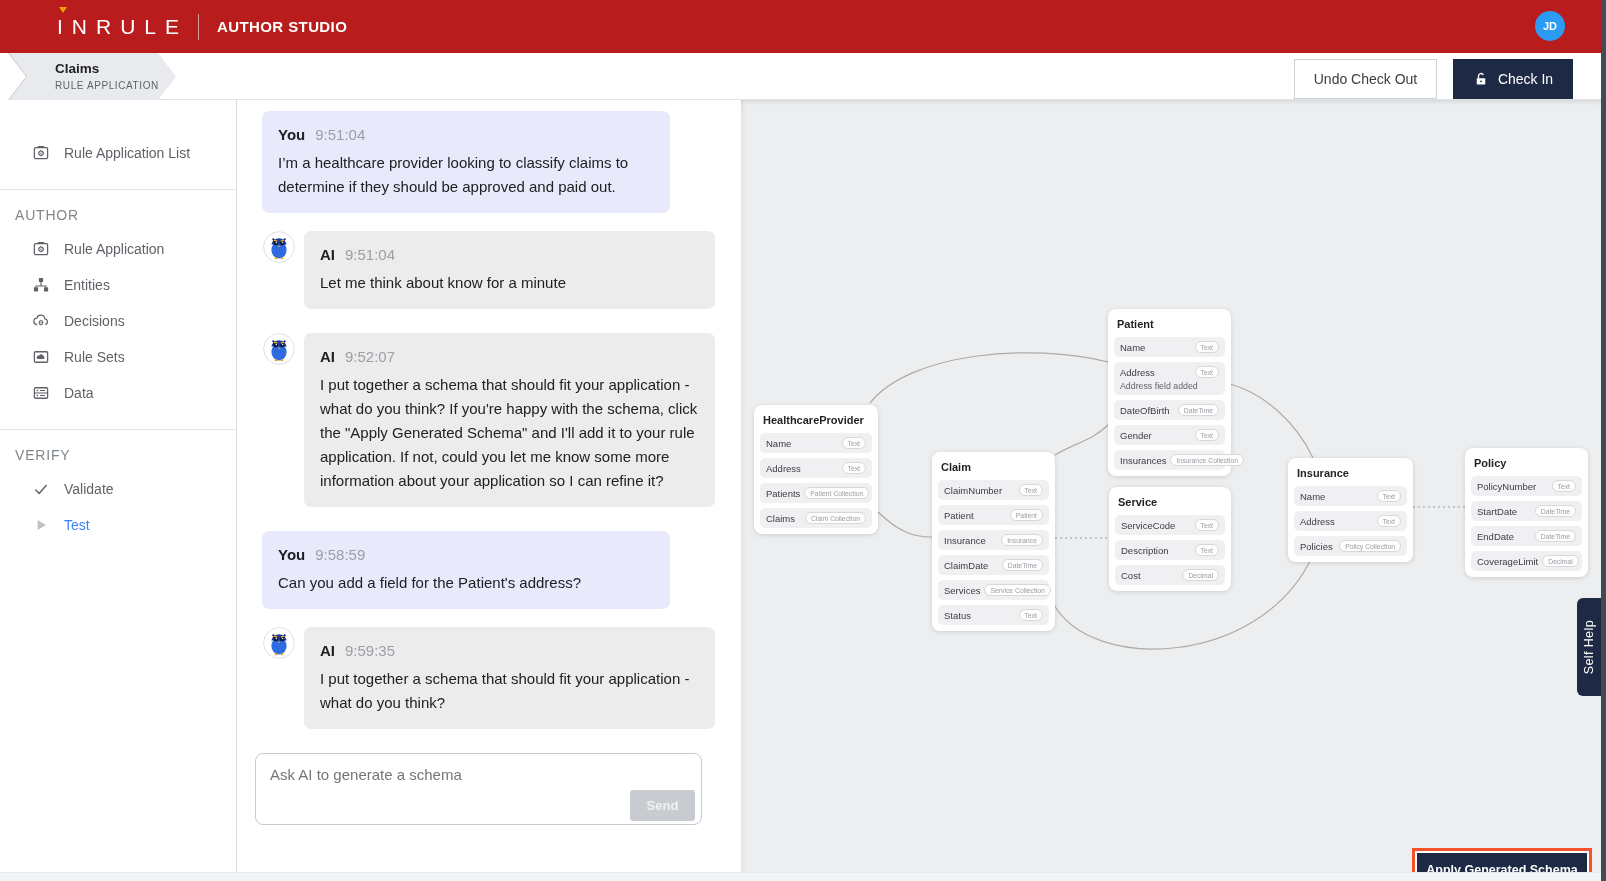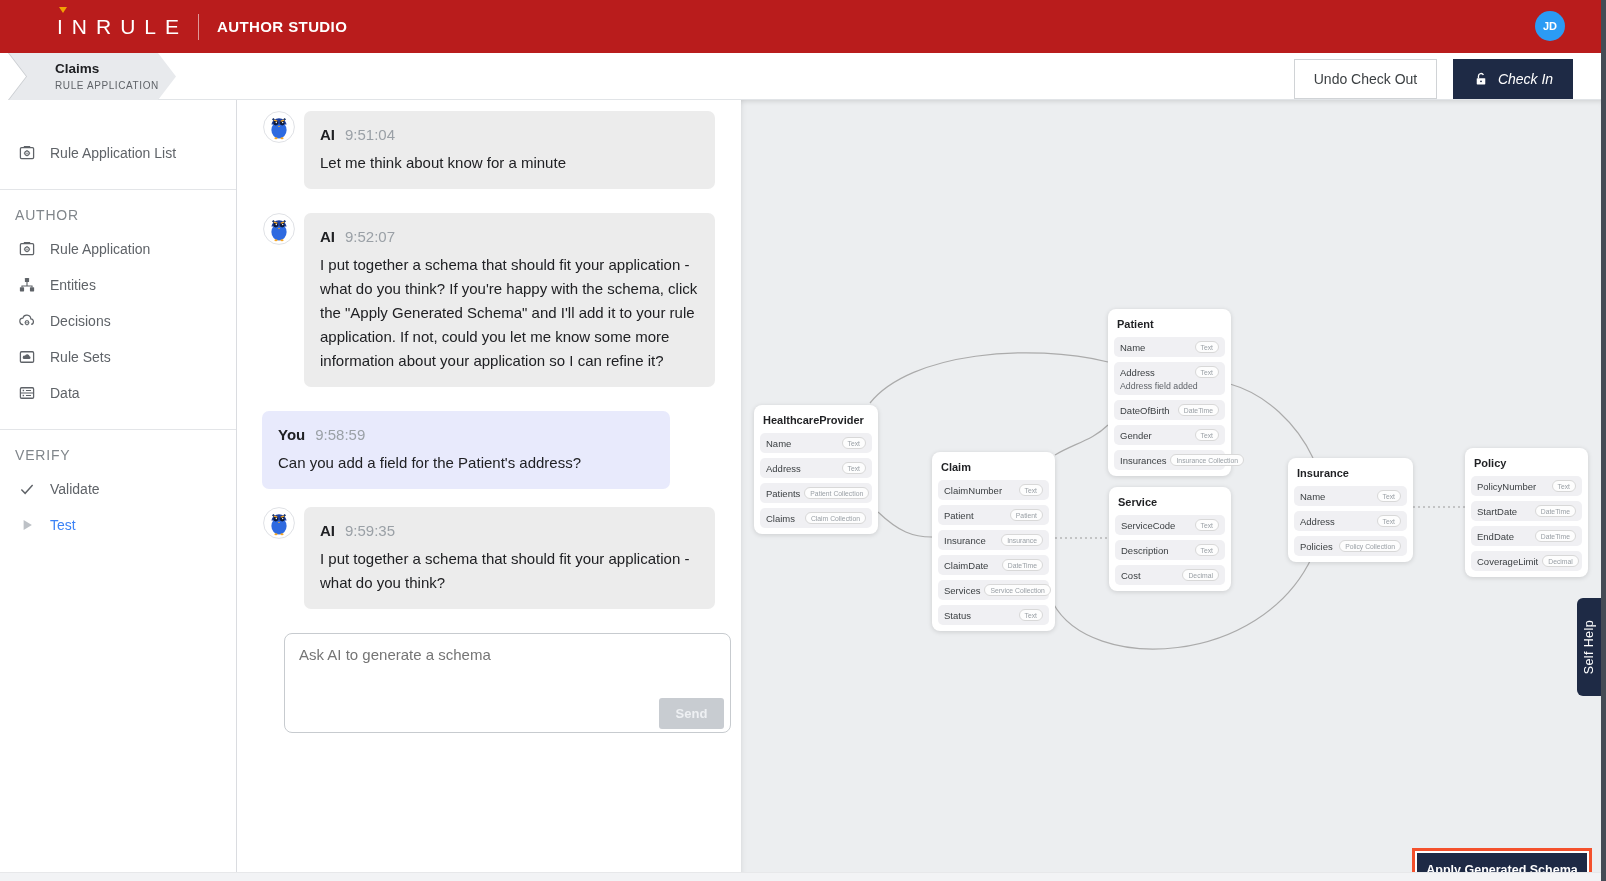--- a/index.html
+++ b/index.html
@@ -30,27 +30,27 @@
                clip-path:polygon(0 0,9px 0,27px 50%,9px 100%,0 100%);}
   .crumb-notch{position:absolute;left:0;top:0;width:30px;height:47px;background:#fff;
                clip-path:polygon(0 0,8px 0,26px 50%,8px 100%,0 100%);}
   .crumb-title{position:absolute;left:55px;top:8px;font-size:13.5px;font-weight:700;color:#202124;}
   .crumb-sub{position:absolute;left:55px;top:27px;font-size:10px;color:#5f6368;letter-spacing:.6px;}
   .btn-undo{position:absolute;left:1294px;top:6px;width:143px;height:40px;background:#fff;
             border:1px solid #d0d3d6;color:#3c4043;font-size:14px;font-weight:500;
             font-family:inherit;cursor:pointer;}
   .btn-checkin{position:absolute;left:1453px;top:6px;width:120px;height:40px;background:#1e2a45;
                border:none;color:#fff;font-size:14px;font-weight:500;font-family:inherit;
-               display:flex;align-items:center;justify-content:center;gap:9px;cursor:pointer;font-style:italic;}
+               display:flex;align-items:center;justify-content:center;gap:9px;cursor:pointer;}
   .btn-checkin svg{width:16px;height:16px;color:#fff;}
 
   
   .sidebar{position:absolute;left:0;top:100px;width:237px;height:772px;background:#fff;
            border-right:1px solid #dadce0;}
-  .sb-item{height:36px;display:flex;align-items:center;gap:14px;padding-left:18px;
+  .sb-item{height:36px;display:flex;align-items:center;gap:14px;padding-left:32px;
            color:#5f6368;font-size:14px;cursor:pointer;}
   .sb-item.disabled{color:#3b82f6;}
   .sb-item .icn{width:18px;height:18px;flex:none;color:#5f6368;}
   .sb-item.disabled .icn{color:#bdc1c6;}
   .sb-top{margin-top:35px;}
   .sb-divider{border:none;border-top:1px solid #e3e5e8;margin:18px 0 0 0;}
   .sb-section-label{font-size:14px;color:#80868b;letter-spacing:.8px;padding-left:15px;
                     margin:17px 0 8px 0;}
 
   
@@ -61,21 +61,21 @@
   .msg.ai{display:flex;align-items:flex-start;gap:9px;margin-left:26px;}
   .bubble{border-radius:7px;padding:12px 16px 14px 16px;font-size:15px;line-height:24px;color:#202124;}
   .msg.user .bubble{background:#e8eafc;width:408px;}
   .msg.ai .bubble{background:#ececec;width:411px;}
   .msg.user{margin-bottom:18px;}
   .msg.ai{margin-bottom:24px;}
   .mhead{margin-bottom:4px;}
   .sender{font-weight:700;font-size:15px;color:#202124;}
   .time{color:#9aa0a6;font-size:15px;margin-left:10px;}
   .avatar-ai{width:32px;height:32px;flex:none;display:block;}
-  .chat-inputwrap{position:relative;margin:20px 0 0 47px;width:447px;height:100px;
+  .chat-inputwrap{position:relative;margin:20px 0 0 18px;width:447px;height:72px;
                   border:1px solid #c7cbcf;border-radius:8px;background:#fff;}
   .chat-input{width:100%;height:100%;border:none;outline:none;resize:none;background:transparent;
               font-family:inherit;font-size:15px;color:#202124;padding:12px 14px;}
   .chat-input::placeholder{color:#757575;}
   .btn-send{position:absolute;right:6px;bottom:3px;width:65px;height:31px;background:#c8ccd1;
             border:none;border-radius:3px;color:#eef0f3;font-size:13px;font-weight:700;
             font-family:inherit;cursor:default;}
 
   
   .canvas{position:absolute;left:741px;top:100px;width:860px;height:772px;background:#eceef0;
@@ -235,20 +235,26 @@
       <div class="sb-item disabled">
         <svg class="icn">
           <use href="#test"></use>
         </svg>
         <span class="sb-label">Test</span>
       </div>
     </div>
 
   <div class="chat">
     <div>
+        <div class="msg user">
+          <div class="bubble">
+            <div class="mhead"><span class="sender">You</span><span class="time">9:51:04</span></div>
+            <div class="mtext">I’m a healthcare provider looking to classify claims to determine if they should be approved and paid out.</div>
+          </div>
+        </div>
         <div class="msg ai">
           <span class="avatar-ai">
     <svg viewBox="0 0 32 32" width="32" height="32">
       <circle cx="16" cy="16" r="15.4" fill="#fff" stroke="#dfe1e5"></circle>
       <path d="M9.7 7.6L12 10M22.3 7.6L20 10" stroke="#16346b" stroke-width="2"></path>
       <ellipse cx="16" cy="19" rx="7.6" ry="8.6" fill="#2e6ae0"></ellipse>
       <path d="M8.4 13.4a7.7 7.2 0 0 1 15.2 0z" fill="#1c3f9e"></path>
       <circle cx="12.8" cy="12" r="2.4" fill="#0d1b3d"></circle>
       <circle cx="19.2" cy="12" r="2.4" fill="#0d1b3d"></circle>
       <circle cx="13.3" cy="11.5" r="0.7" fill="#fff"></circle>

